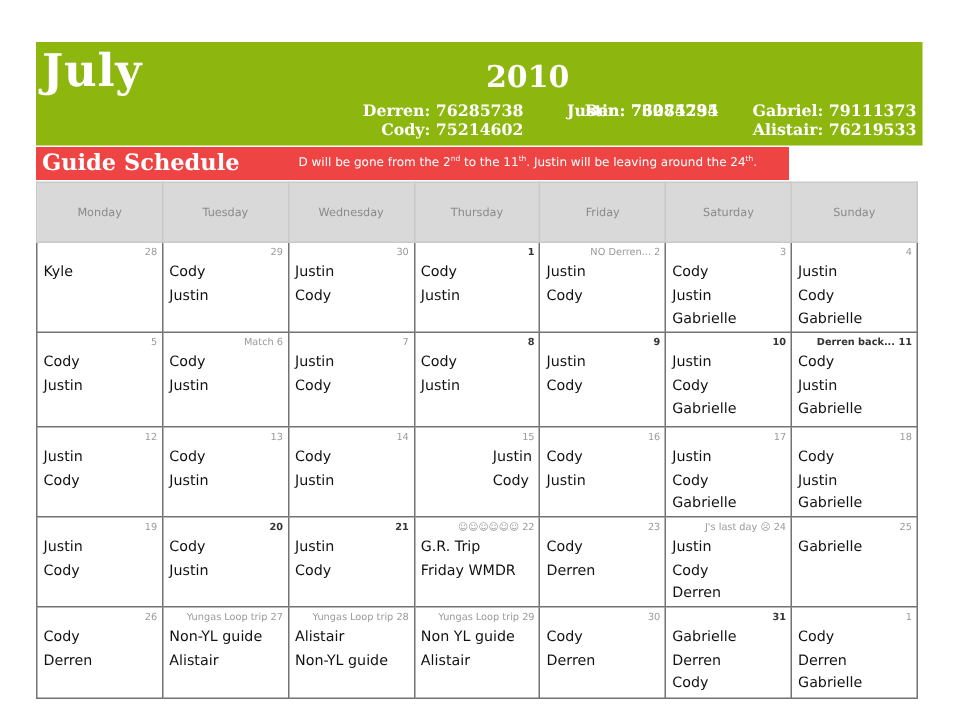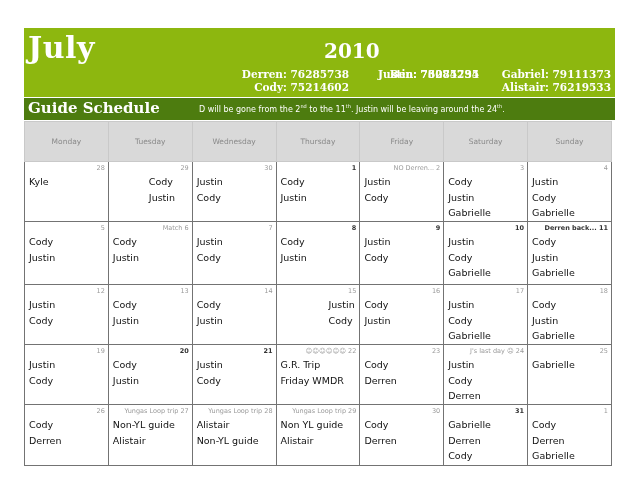--- a/index.html
+++ b/index.html
@@ -1,21 +1,21 @@
 <!DOCTYPE html>
 <html><head>
 <meta charset="utf-8">
 <style>
   html, body { margin:0; padding:0; background:#ffffff; }
   body { width:640px; height:480px; position:relative; overflow:hidden; font-family:"DejaVu Sans", sans-serif; }
   .header { position:absolute; left:24px; top:28px; width:591px; height:69px; background:#8db70f; color:#ffffff; }
   .month { position:absolute; left:4px; top:2px; font-family:"DejaVu Serif", serif; font-weight:bold; font-size:30px; letter-spacing:0.5px;text-align:center; }
   .year { position:absolute; left:268px; top:11px; font-family:"DejaVu Serif", serif; font-weight:bold; font-size:20px;margin-left:32px; }
   .contact { position:absolute; font-family:"DejaVu Serif", serif; font-weight:bold; font-size:10.5px; white-space:nowrap; text-align:right; }
-  .subbar { position:absolute; left:24px; top:98px; width:591px; height:22px; background:#4d7c0f; color:#ffffff; }
+  .subbar { position:absolute; left:24px; top:98px; width:502px; height:22px; background:#ef4444; color:#ffffff; }
   .subtitle { position:absolute; left:4px; top:1px; font-family:"DejaVu Serif", serif; font-weight:bold; font-size:15px; }
   .note { position:absolute; left:175px; top:5px; font-size:8px; white-space:nowrap; }
   .note sup { font-size:5px; }
   table.cal { position:absolute; left:24px; top:121px; border-collapse:collapse; table-layout:fixed; width:588px; }
   table.cal th { background:#d9d9d9; color:#8a8a8a; font-weight:normal; font-size:7.5px; height:15px; border:1px solid #c9c9c9; padding:12px; }
   table.cal td { border:1px solid #737373; vertical-align:top; padding:0; position:relative;margin-top:24px; }
   .cell { position:relative; width:100%; }
   .dayhead { height:12px; font-size:6.5px; color:#9a9a9a; text-align:right; padding-right:3px; line-height:12px; white-space:nowrap; overflow:hidden; }
   .dayhead.bold { color:#333333; font-weight:bold; }
   .names { padding-left:4px; font-size:9.5px; line-height:15.5px; color:#111111; }
@@ -55,21 +55,21 @@
   <tbody id="cal-body">
       <tr>
         <td style="height: 59px;">
           <div class="cell">
             <div class="dayhead">28</div>
             <div class="names">
               <div>Kyle</div>
             </div>
           </div>
         </td>
-        <td style="height: 59px; padding-left: 36px;">
+        <td style="height: 59px;">
           <div class="cell">
             <div class="dayhead">29</div>
             <div class="names">
               <div>Cody</div>
               <div>Justin</div>
             </div>
           </div>
         </td>
         <td style="height: 59px;">
           <div class="cell">

